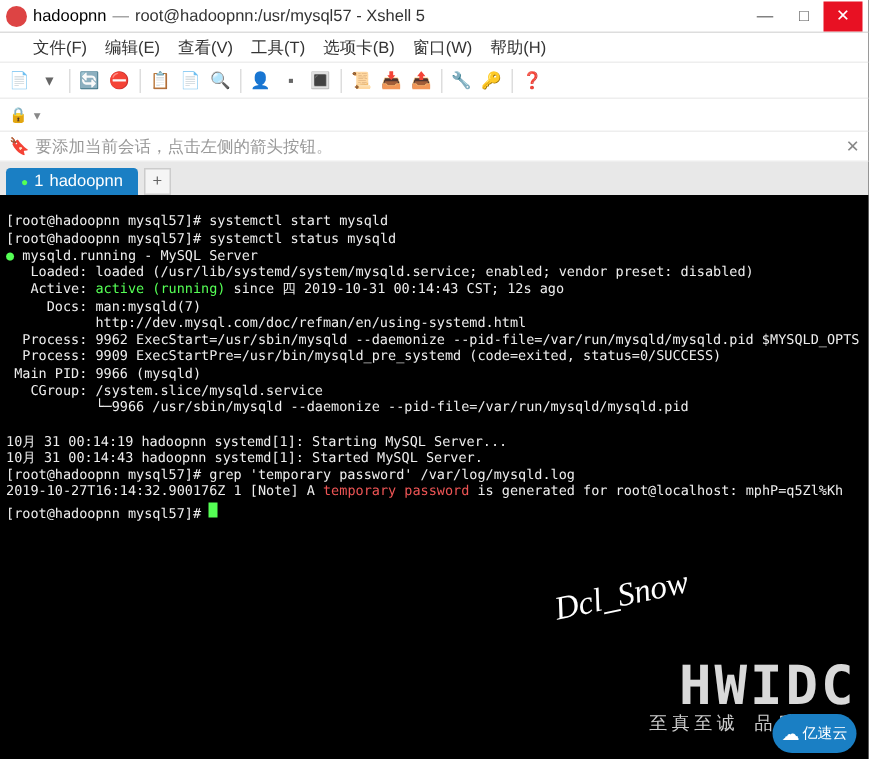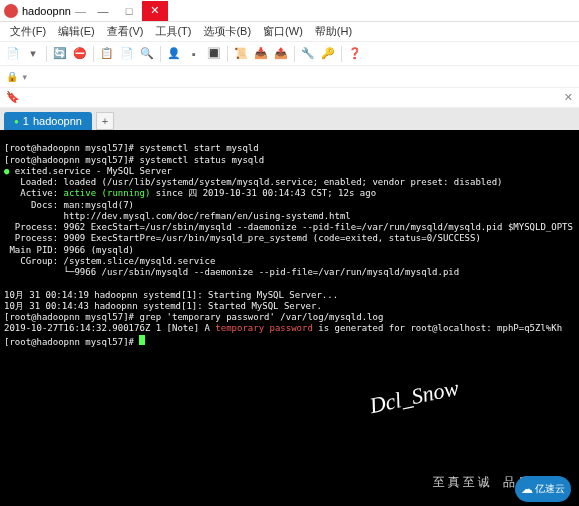--- a/index.html
+++ b/index.html
@@ -3,21 +3,21 @@
 <meta charset="utf-8">
 <style>
 * { margin: 0; padding: 0; box-sizing: border-box; }
 body { font-family: "Microsoft YaHei", "SimSun", sans-serif; font-size: 11px; background: #f0f0f0; width: 579px; height: 506px; overflow: hidden; position: relative; }
 .title-bar { background: #fff; height: 22px; display: flex; align-items: center; padding: 0 4px; border-bottom: 1px solid #ddd; }
 .title-icon { width: 14px; height: 14px; background: #d44; border-radius: 50%; margin-right: 4px; }
 .title-text { flex: 1; font-size: 11px; color: #333; }
 .win-controls { display: flex; }
 .win-btn { width: 26px; height: 20px; display: flex; align-items: center; justify-content: center; font-size: 11px; color: #555; }
 .win-close { background: #e81123; color: #fff; }
-.menu-bar { background: #fff; height: 20px; display: flex; align-items: center; padding: 0 4px; border-bottom: 1px solid #eee; }
+.menu-bar { background: #fff; height: 20px; display: flex; align-items: center; padding: 0 16px; border-bottom: 1px solid #eee; }
 .menu-item { padding: 0 6px; font-size: 11px; color: #333; }
 .toolbar { background: #fff; height: 24px; display: flex; align-items: center; padding: 0 4px; gap: 2px; border-bottom: 1px solid #eee; }
 .tool-btn { width: 18px; height: 18px; display: flex; align-items: center; justify-content: center; color: #666; font-size: 11px; }
 .tool-sep { width: 1px; height: 16px; background: #ddd; margin: 0 2px; }
 .address-bar { background: #fff; height: 22px; display: flex; align-items: center; padding: 0 6px; border-bottom: 1px solid #eee; }
 .lock-icon { color: #4a4; font-size: 10px; margin-right: 4px; }
 .address-text { font-size: 11px; color: #333; flex: 1; }
 .dropdown-icon { color: #888; font-size: 9px; }
 .hint-bar { background: #fff; height: 20px; display: flex; align-items: center; padding: 0 6px; font-size: 11px; color: #999; border-bottom: 1px solid #eee; }
 .hint-icon { color: #a44; margin-right: 4px; font-size: 11px; }
@@ -37,20 +37,21 @@
 .floating-logo { position: absolute; right: 8px; bottom: 4px; width: 56px; height: 26px; background: #1a7fc4; border-radius: 14px; color: #fff; display: flex; align-items: center; justify-content: center; font-size: 10px; }
 .cloud-icon { font-size: 12px; margin-right: 2px; }
 </style>
 </head>
 <body>
 
 <div class="title-bar">
   <span class="title-icon"></span>
   <span>hadoopnn</span>
   <span style="margin:0 4px;color:#888">—</span>
+  <span class="title-text">root@hadoopnn:/usr/mysql57 - Xshell 5</span>
   <div class="win-controls">
     <div class="win-btn">—</div>
     <div class="win-btn">□</div>
     <div class="win-btn win-close">✕</div>
   </div>
 </div>
 
 <div class="menu-bar">
   <span class="menu-item">文件(F)</span>
   <span class="menu-item">编辑(E)</span>
@@ -86,51 +87,53 @@
   <span class="tool-btn">❓</span>
 </div>
 
 <div class="address-bar">
   <span class="lock-icon">🔒</span>
   <span class="dropdown-icon">▾</span>
 </div>
 
 <div class="hint-bar">
   <span class="hint-icon">🔖</span>
+  <span>要添加当前会话，点击左侧的箭头按钮。</span>
   <span class="hint-close">✕</span>
 </div>
 
 <div class="tab-bar">
   <div class="tab">
     <span class="tab-bullet">●</span>
     <span>1</span>
     <span>hadoopnn</span>
   </div>
   <div class="tab-add">+</div>
 </div>
 
 <div class="terminal">
 <span class="t-white">[root@hadoopnn mysql57]# </span><span class="t-white">systemctl start mysqld</span>
 <span class="t-white">[root@hadoopnn mysql57]# </span><span class="t-white">systemctl status mysqld</span>
-<span class="t-green">●</span><span class="t-white"> exited.service - MySQL Server</span>
+<span class="t-green">●</span><span class="t-white"> mysqld.running - MySQL Server</span>
 <span class="t-white">   Loaded: loaded (/usr/lib/systemd/system/mysqld.service; enabled; vendor preset: disabled)</span>
 <span class="t-white">   Active: </span><span class="t-green">active (running)</span><span class="t-white"> since 四 2019-10-31 00:14:43 CST; 12s ago</span>
 <span class="t-white">     Docs: man:mysqld(7)</span>
 <span class="t-white">           http://dev.mysql.com/doc/refman/en/using-systemd.html</span>
 <span class="t-white">  Process: 9962 ExecStart=/usr/sbin/mysqld --daemonize --pid-file=/var/run/mysqld/mysqld.pid $MYSQLD_OPTS (code=exited, status=0/SUCCESS)</span>
 <span class="t-white">  Process: 9909 ExecStartPre=/usr/bin/mysqld_pre_systemd (code=exited, status=0/SUCCESS)</span>
 <span class="t-white"> Main PID: 9966 (mysqld)</span>
 <span class="t-white">   CGroup: /system.slice/mysqld.service</span>
 <span class="t-white">           └─9966 /usr/sbin/mysqld --daemonize --pid-file=/var/run/mysqld/mysqld.pid</span>
 <span></span>
 <span class="t-white">10月 31 00:14:19 hadoopnn systemd[1]: Starting MySQL Server...</span>
 <span class="t-white">10月 31 00:14:43 hadoopnn systemd[1]: Started MySQL Server.</span>
 <span class="t-white">[root@hadoopnn mysql57]# </span><span class="t-white">grep 'temporary password' /var/log/mysqld.log</span>
 <span class="t-white">2019-10-27T16:14:32.900176Z 1 [Note] A </span><span class="t-red">temporary password</span><span class="t-white"> is generated for root@localhost: mphP=q5Zl%Kh</span>
 <span class="t-white">[root@hadoopnn mysql57]# </span><span class="cursor"></span>
   <div class="watermark1">Dcl_Snow</div>
+  <div class="watermark2">HWIDC</div>
   <div class="watermark3">至真至诚 品质保住</div>
 </div>
 
 <div class="floating-logo">
   <span class="cloud-icon">☁</span>
   <span>亿速云</span>
 </div>
 
 </body></html>

